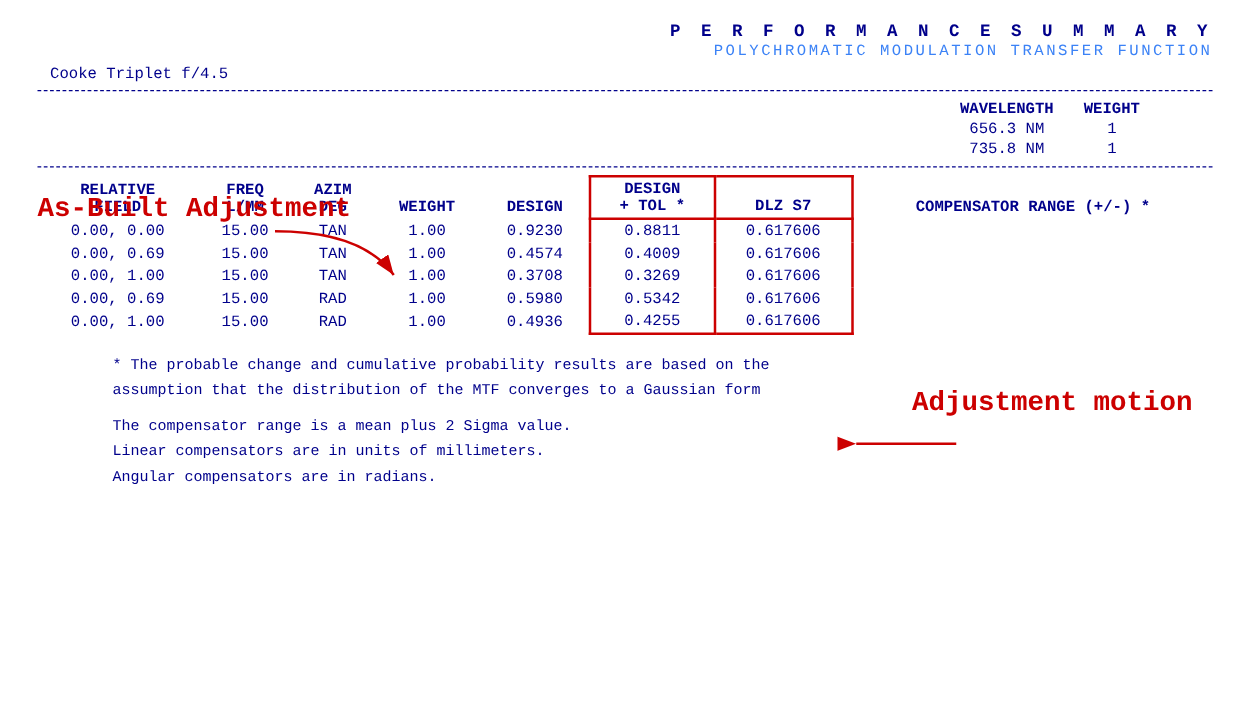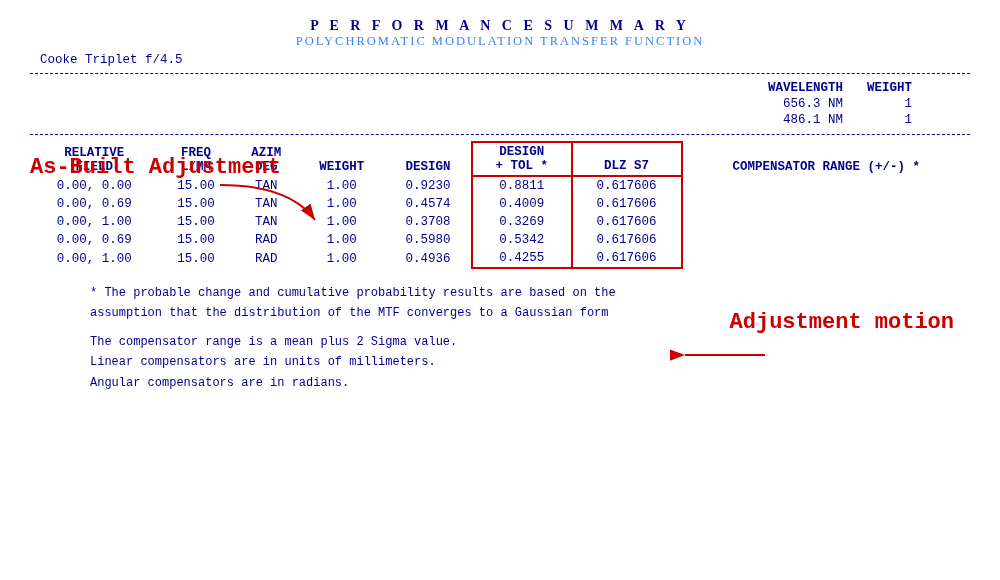--- a/index.html
+++ b/index.html
@@ -10,23 +10,22 @@
       color: #00008B;
       width: 1000px;
       height: 580px;
       overflow: hidden;
       position: relative;
     }
     .page {
       padding: 18px 30px 10px 30px;
     }
     .title-section {
-      text-align: center;
+      text-align: right;
       margin-bottom: 4px;
-      font-family: Liberation Serif, serif;
     }
     .title-main {
       font-size: 14px;
       font-weight: bold;
       letter-spacing: 4px;
       color: #00008B;
     }
     .title-sub {
       font-size: 12.5px;
       letter-spacing: 2px;
@@ -49,21 +48,21 @@
       margin-right: 40px;
       margin-bottom: 2px;
     }
     .wavelength-table {
       border-collapse: collapse;
       font-size: 12.5px;
       color: #00008B;
     }
     .wavelength-table th, .wavelength-table td {
       padding: 1px 18px 1px 6px;
-      text-align: right;
+      text-align: center;
     }
     .wavelength-table th {
       font-weight: bold;
     }
     .main-table-section {
       margin-top: 4px;
     }
     .main-table {
       border-collapse: collapse;
       width: 100%;
@@ -171,21 +170,21 @@
           <th>WAVELENGTH</th>
           <th>WEIGHT</th>
         </tr>
       </thead>
       <tbody>
         <tr>
           <td>656.3 NM</td>
           <td>1</td>
         </tr>
         <tr>
-          <td>486.1 NM</td>
+          <td>735.8 NM</td>
           <td>1</td>
         </tr>
       </tbody>
     </table>
   </div>
 
   <hr class="divider">
 
   <div class="main-table-section">
     <table class="main-table">

